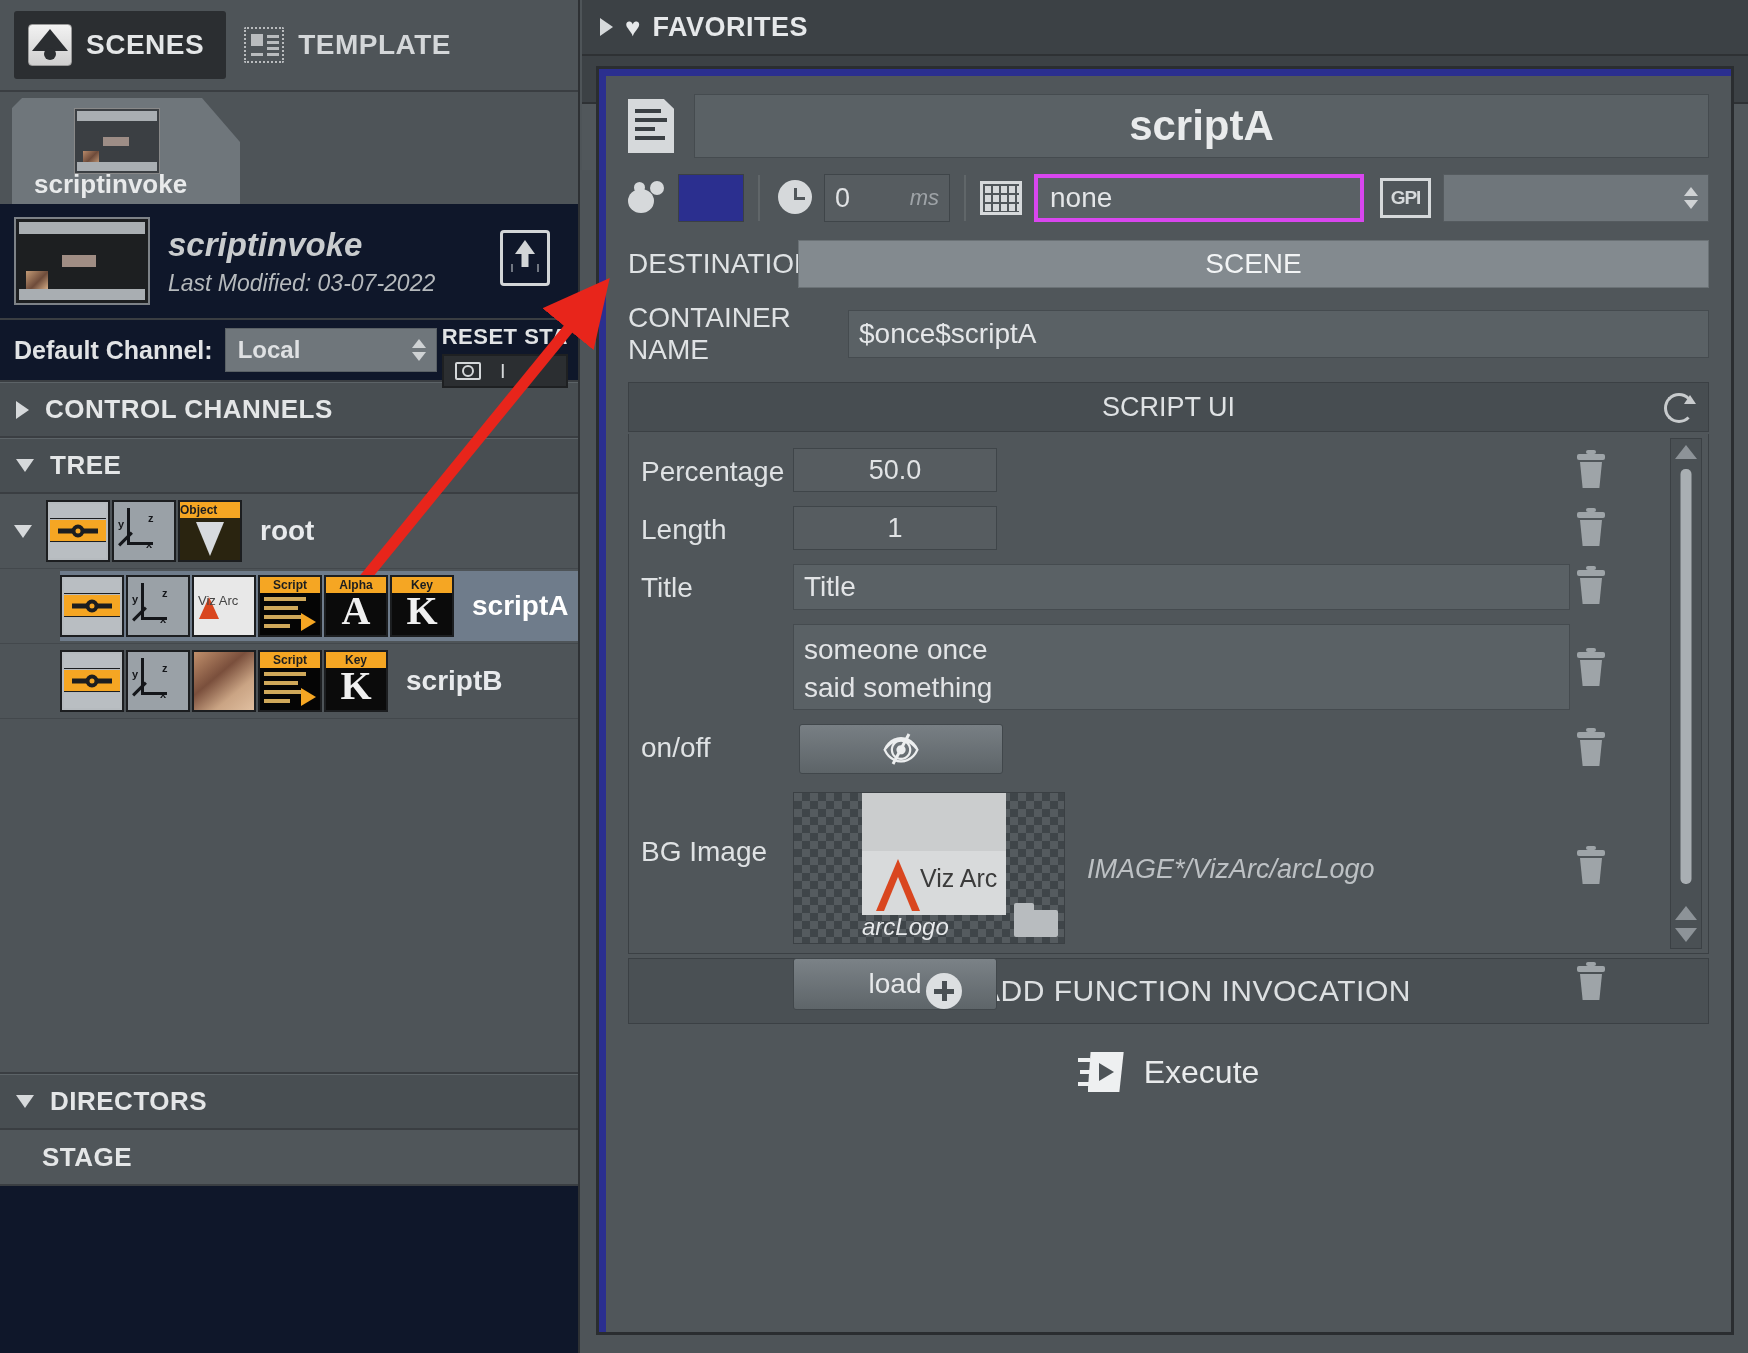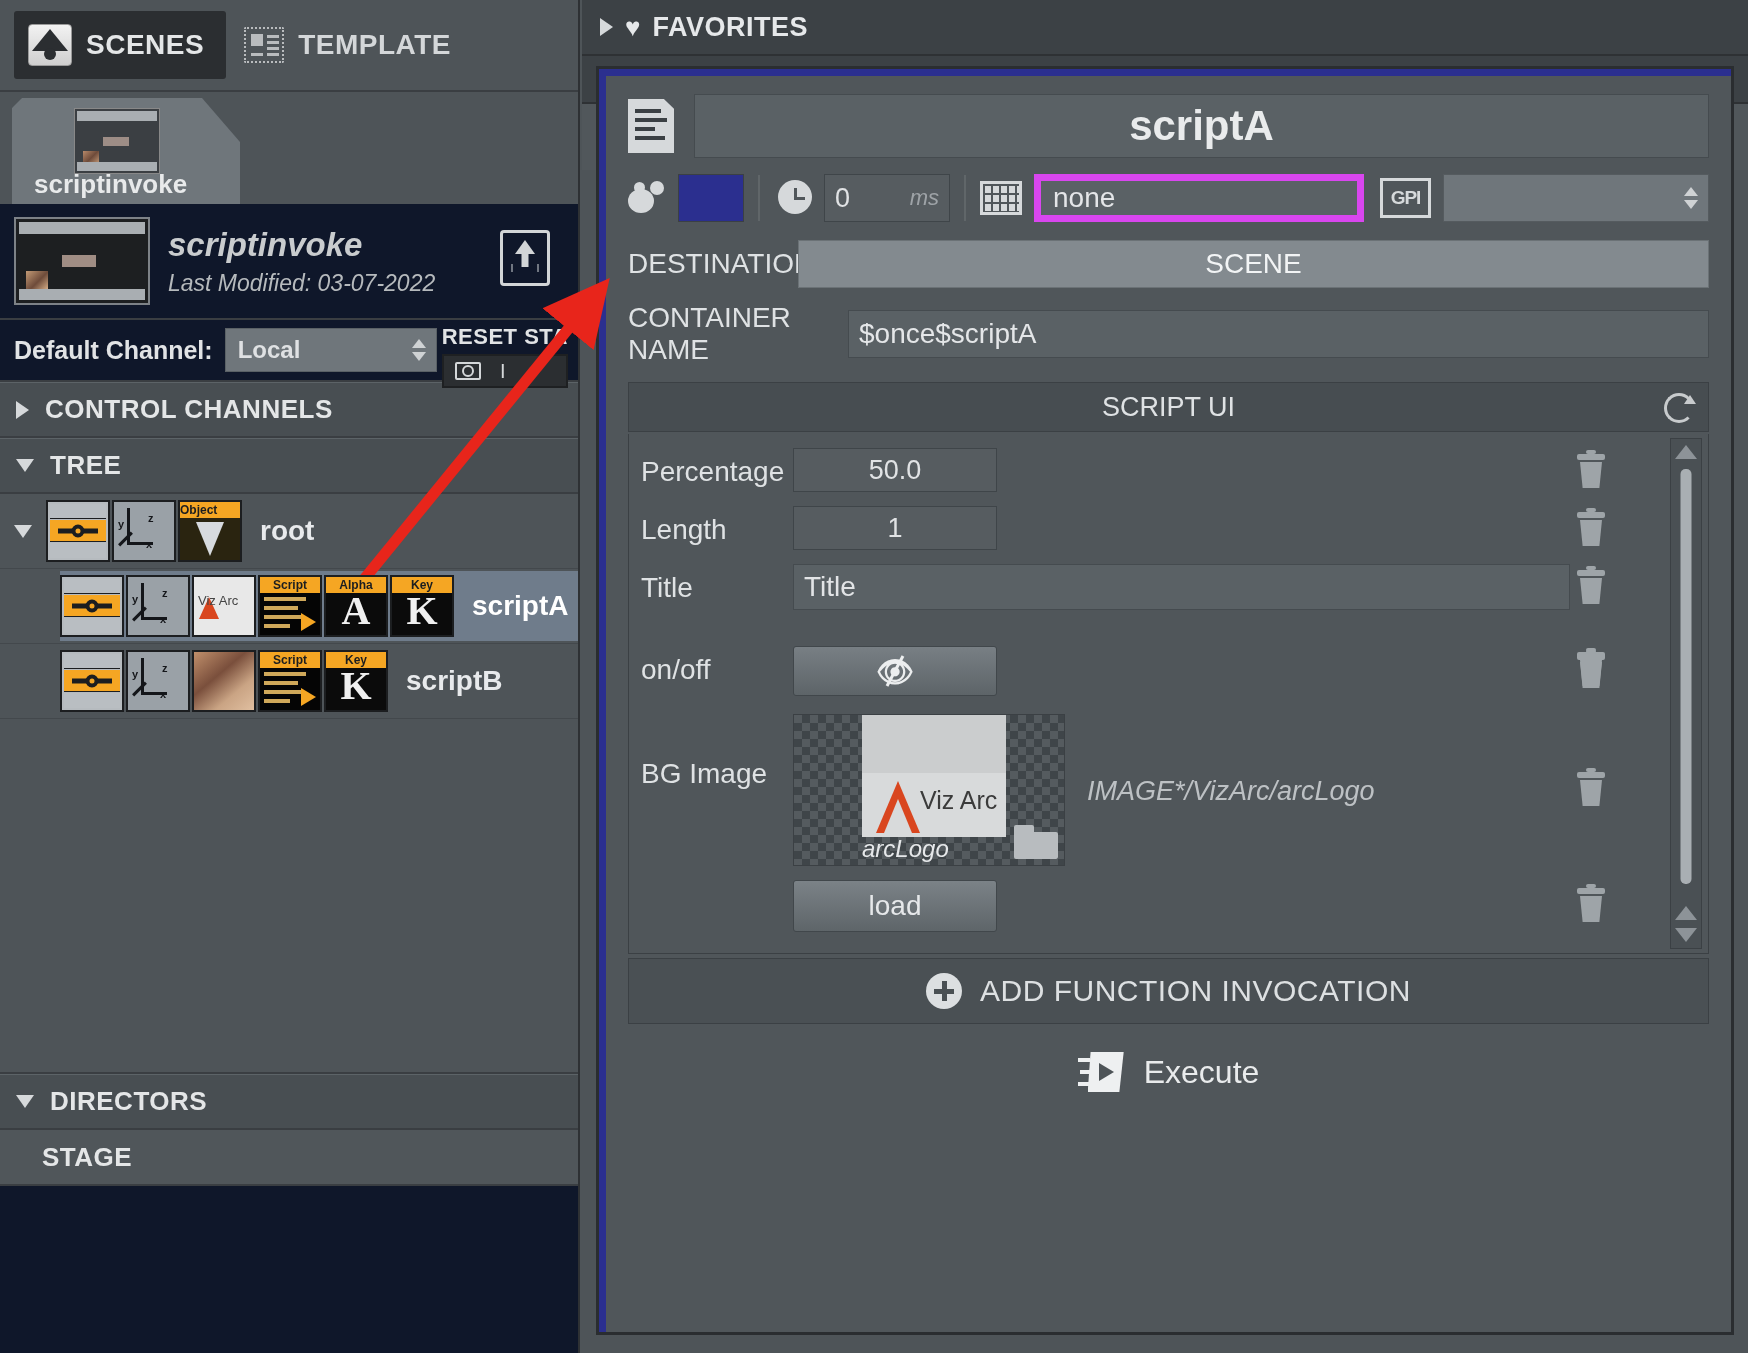--- a/index.html
+++ b/index.html
@@ -242,21 +242,21 @@
   .clock-ico .c { position:absolute; left:4px; top:2px; width:34px;height:34px; border-radius:50%; background:#d6d9db; }
   .clock-ico .h { position:absolute; left:20px; top:10px; width:3px; height:11px; background:#50565a; }
   .clock-ico .m { position:absolute; left:20px; top:19px; width:11px; height:3px; background:#50565a; }
   .num-input { width:126px; height:48px; background:#565c60; border:1px solid #3f4549; display:flex; align-items:center; padding:0 10px; position:relative; flex:0 0 auto;}
   .num-input .v { color:#e1e3e5; font-size:27px; }
   .num-input .u { position:absolute; right:10px; color:#9ea3a7; font-size:22px; font-style:italic; }
   .grid-ico { width:42px;height:34px; background:#d6d9db; flex:0 0 auto; margin-right:12px; position:relative;}
   .grid-ico:after{content:''; position:absolute; inset:3px;
     background-image: linear-gradient(#50565a 2px, transparent 2px), linear-gradient(90deg,#50565a 2px, transparent 2px);
     background-size: 8px 9px;}
-  .txt-input { flex:1; height:48px; background:#5a6165; border:7px solid #d946ef; display:flex; align-items:center; padding: 0 12px;}
+  .txt-input { flex:1; height:48px; background:#5a6165; border:4px solid #d946ef; display:flex; align-items:center; padding: 0 12px;}
   .txt-input .v { color:#e4e6e8; font-size:28px; }
   .gpi-ico { width:51px; height:40px; border:3px solid #d6d9db; color:#d6d9db; font-size:19px; font-weight:bold;
      display:flex; align-items:center; justify-content:center; letter-spacing:-1px; flex:0 0 auto; margin: 0 12px 0 16px;}
   .gpi-select { width:266px; height:48px; background:#6f767b; border:1px solid #555b5f; position:relative; flex:0 0 auto;}
 
   .dest-row { display:flex; align-items:center; margin-top: 18px; }
   .dest-lbl { color:#dfe2e4; font-size:28px; width:170px; flex:0 0 auto; }
   .seg { flex:1; display:flex; height:48px; }
   .seg .s { flex:1; display:flex; align-items:center; justify-content:center; font-size:28px; }
   .seg .s.on { background:#3b4044; color:#e3e5e7; border:1px solid #2b2f33; }
@@ -700,27 +700,31 @@
                 <div class="v">Title</div>
               </div>
               <div class="trash" style="top:6px;">
                   <div class="lid"></div>
                   <div class="can"></div>
                 </div>
             </div>
 
             <div class="frow">
               <div class="flbl"></div>
+              <div class="fval-area" style="margin-right:94px;">
+                <div class="v">someone once</div>
+                <div class="v">said something</div>
+              </div>
               <div class="trash" style="top:28px;">
                   <div class="lid"></div>
                   <div class="can"></div>
                 </div>
             </div>
 
-            <div class="frow" style="">
+            <div class="frow" style="gap:6px;">
               <div class="flbl">on/off</div>
               <div class="btn-eye">
                 <div class="eye-slash">👁</div>
               </div>
               <div class="trash" style="top:8px;">
                   <div class="lid"></div>
                   <div class="can"></div>
                 </div>
             </div>
 

